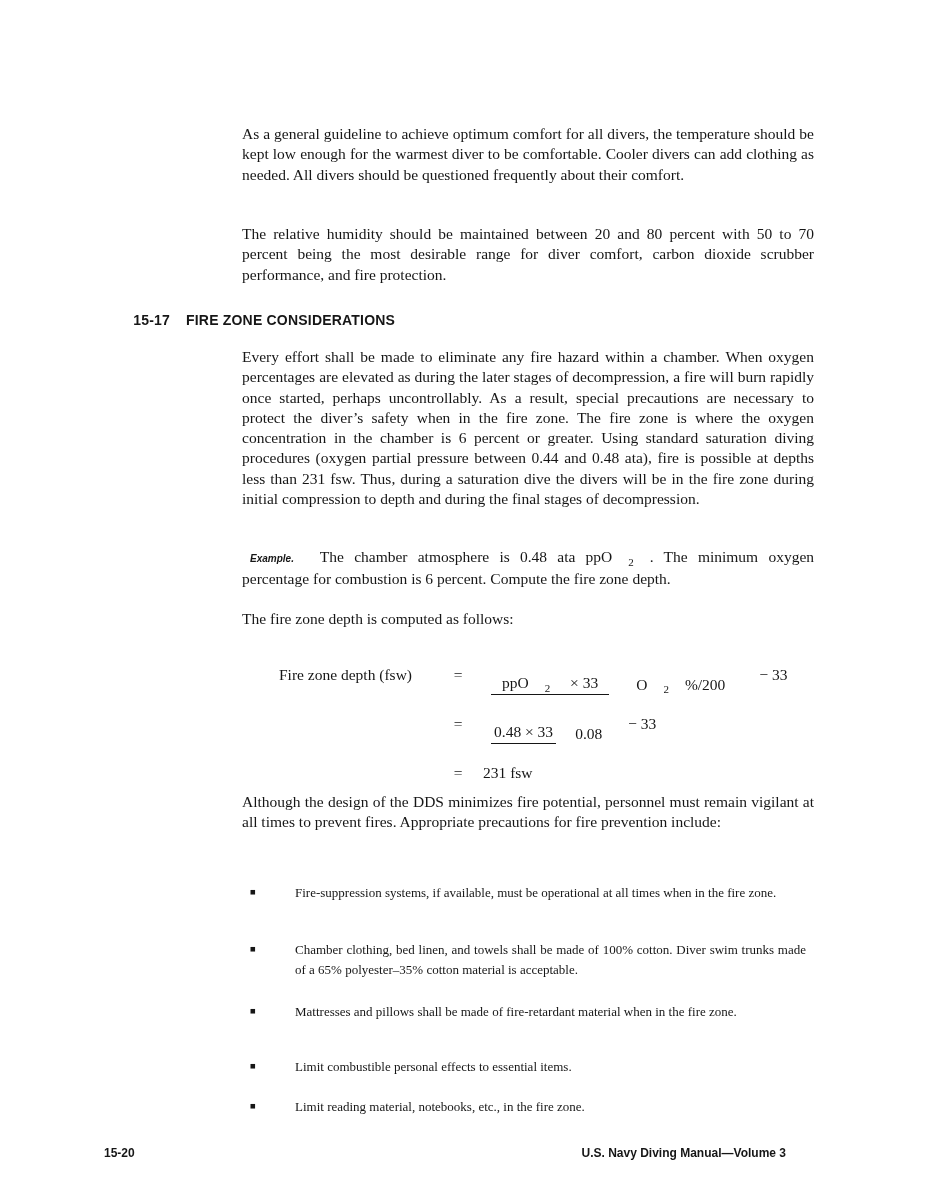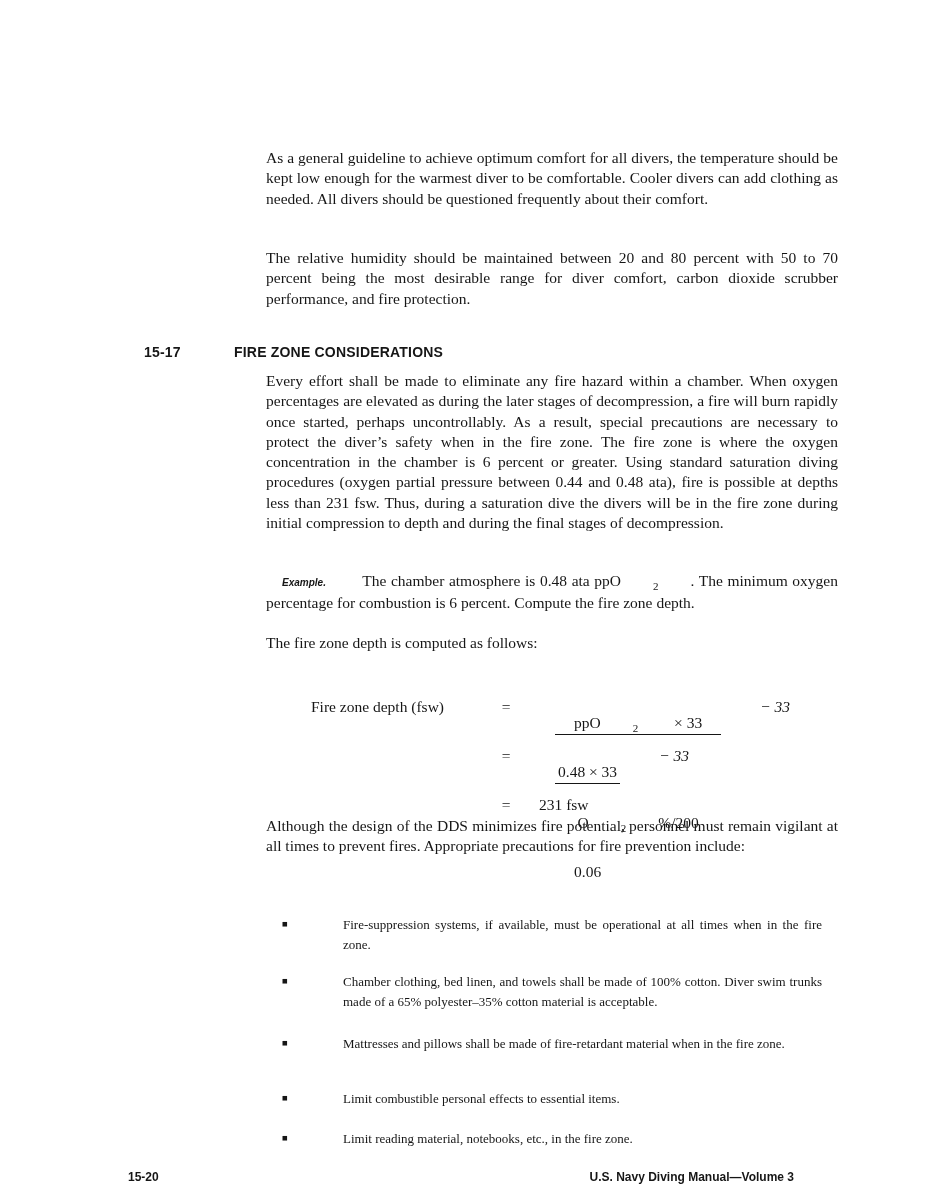--- a/index.html
+++ b/index.html
@@ -1,24 +1,24 @@
 <!DOCTYPE html>
 <html><head>
 <meta charset="utf-8">
 <style>
-  * { margin: 16px; padding: 0; box-sizing: border-box; }
+  * { margin: 8px; padding: 0; box-sizing: border-box; }
   html, body { width: 926px; height: 1198px; }
   body {
     position: relative;
     background: #ffffff;
     color: #161616;
     font-family: "Liberation Serif", "DejaVu Serif", serif;
     overflow: hidden;
   }
-  .abs { position: absolute; }
+  .abs { position: absolute; text-align: right; }
 
   
   .para {
     left: 218px;
     width: 572px;
     font-size: 15.5px;
     line-height: 20.3px;
     text-align: justify;
   }
 
@@ -49,29 +49,27 @@
     left: 247px;
     display: flex;
     font-size: 15.5px;
     line-height: 21px;
     white-space: nowrap;
   }
   .feq-lhs { display: inline-block; width: 154px; }
   .feq-eq  { display: inline-block; width: 18px; text-align: center; }
   .frac {
     display: inline-flex;
-    flex-direction: column;
     align-items: center;
     margin-left: 8px;
     text-align: center;
-    gap: 44px;
   }
   .frac .num { padding: 0 3px 1px; border-bottom: 1.4px solid #161616; }
   .frac .den { padding: 1px 3px 0; }
-  .feq-tail { margin-left: 7px; font-style: italic; }
+  .feq-tail { margin-left: 7px; }
   .feq-result { margin-left: 8px; }
   sub.fsub, span.fsub {
     font-size: 11px;
     position: relative;
     top: 3.5px;
     line-height: 0;
   }
 
   
   .bullet-row {
@@ -132,21 +130,21 @@
     <span class="den"><span>O</span><span class="fsub">2</span><span>%/200</span></span>
   </span>
   <span class="feq-tail">− 33</span>
 </div>
 
 <div class="feq-row" style="top:681px">
   <span class="feq-lhs"></span>
   <span class="feq-eq">=</span>
   <span class="frac">
     <span class="num">0.48 × 33</span>
-    <span class="den">0.06</span>
+    <span class="den">0.08</span>
   </span>
   <span class="feq-tail">− 33</span>
 </div>
 
 <div class="feq-row" style="top:730px">
   <span class="feq-lhs"></span>
   <span class="feq-eq">=</span>
   <span class="feq-result">231 fsw</span>
 </div>
 

